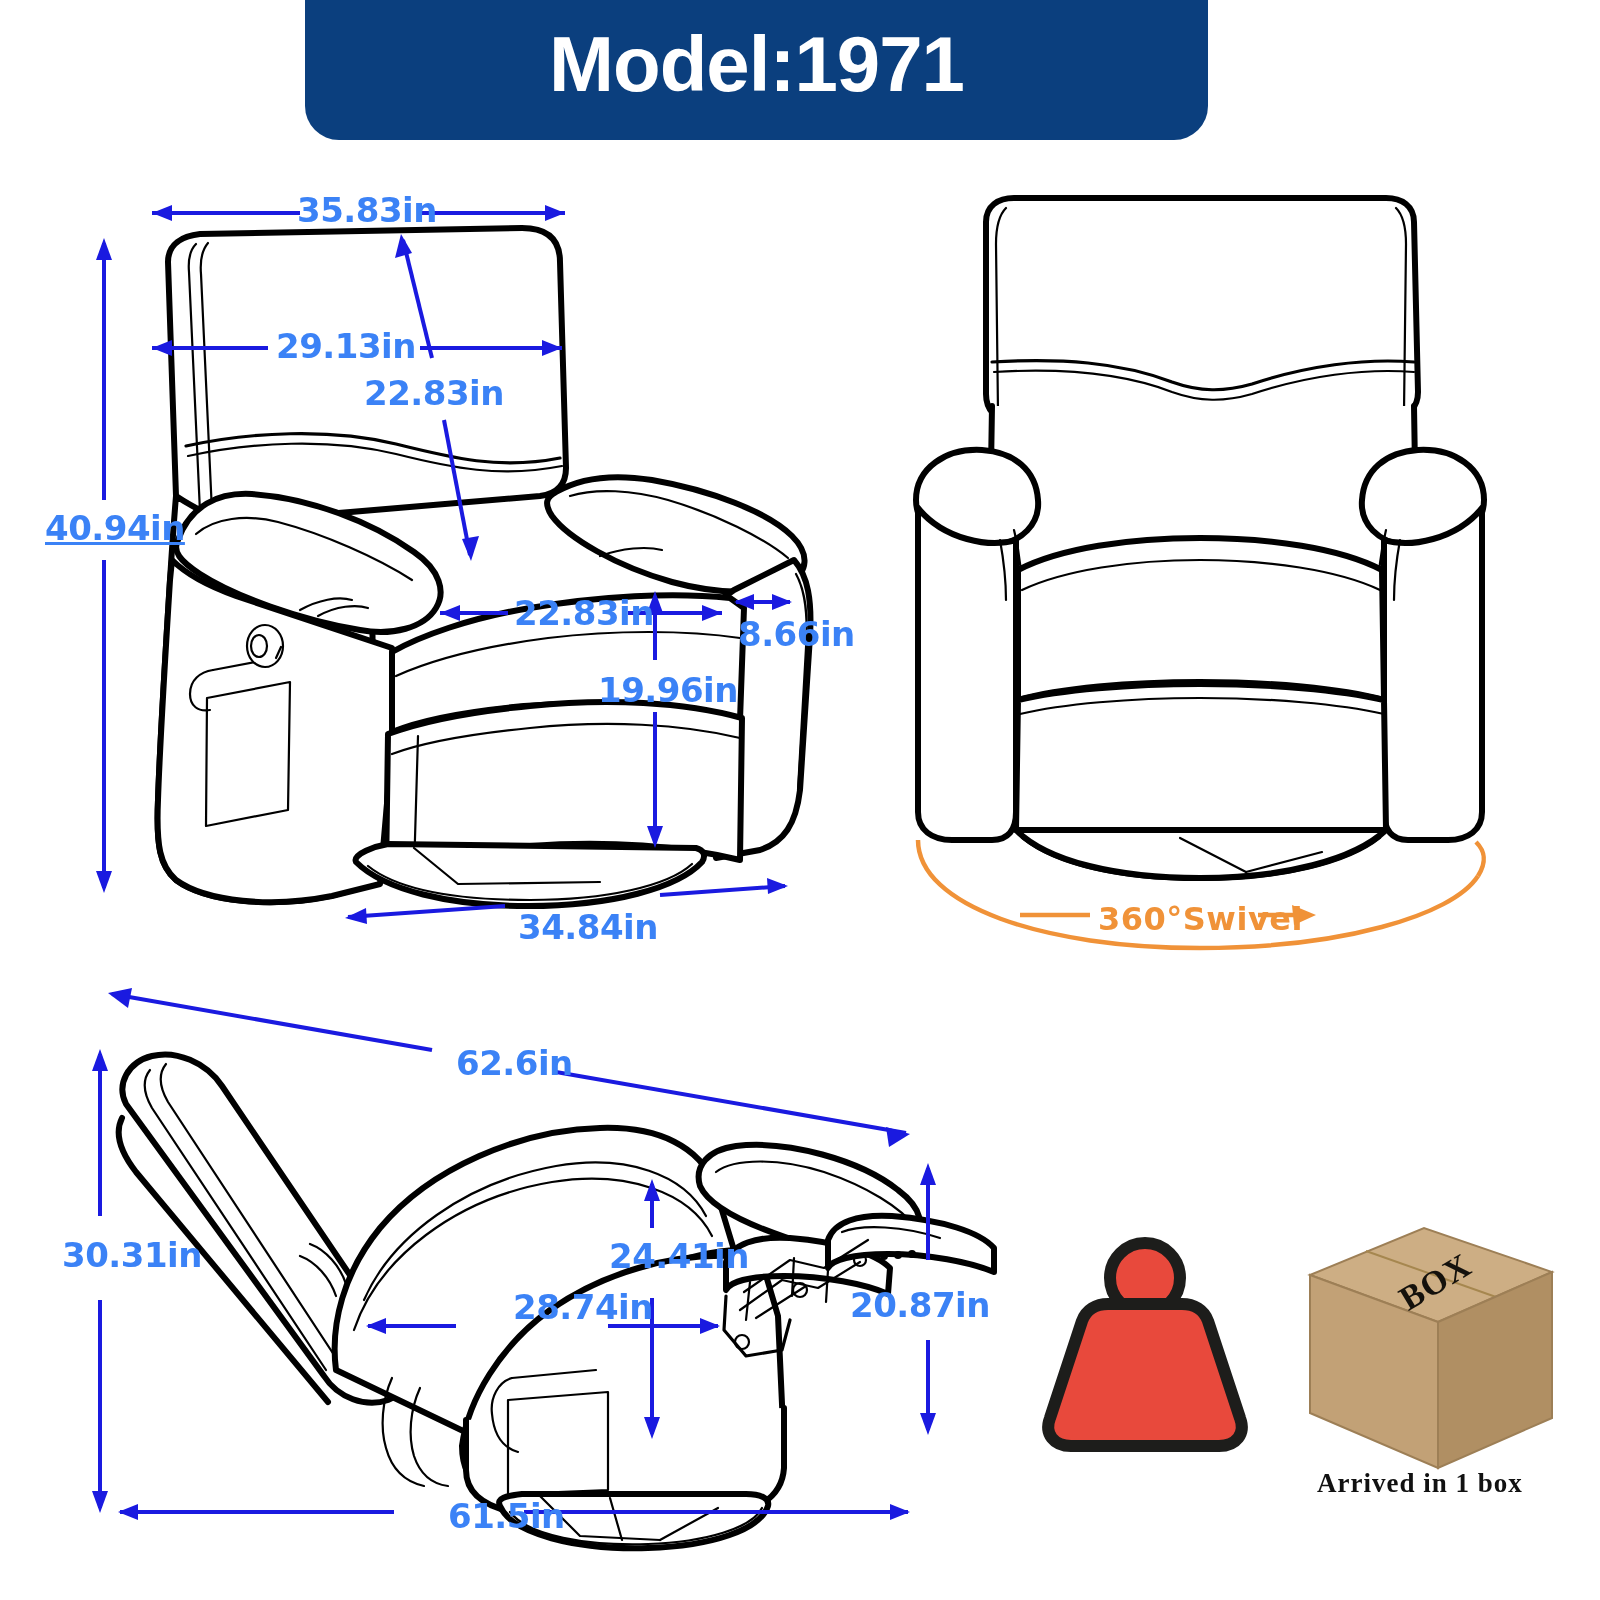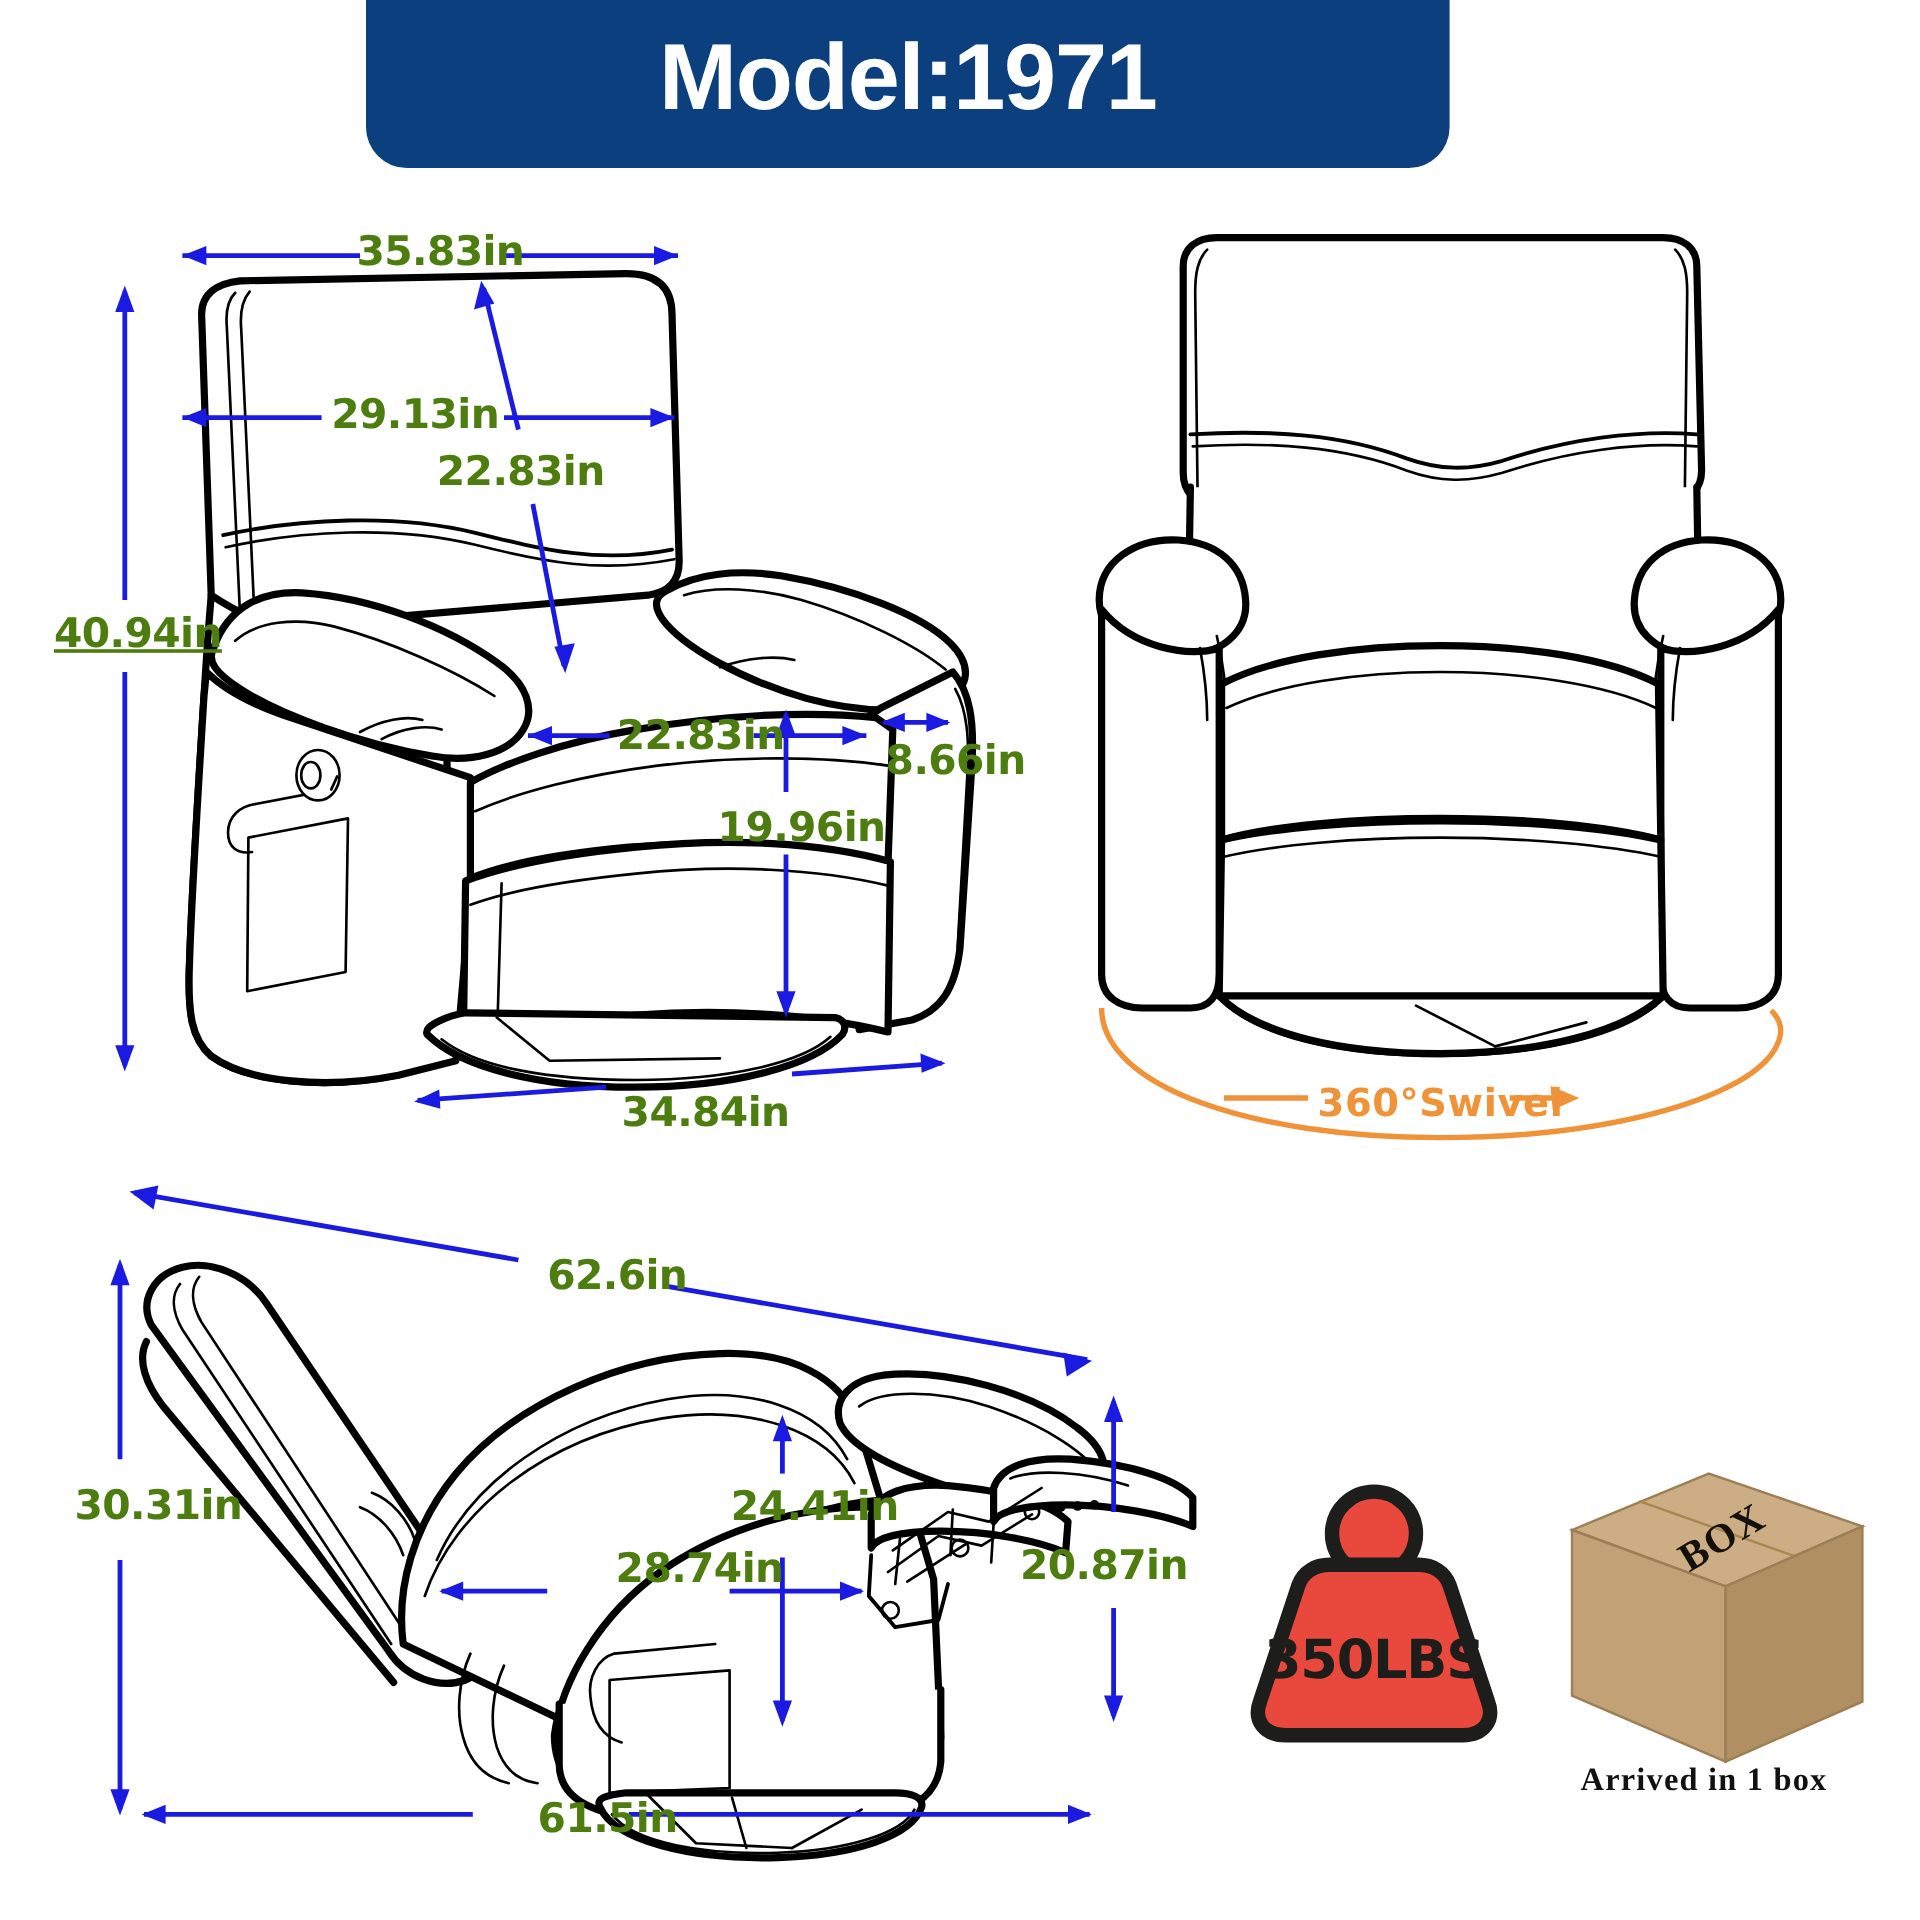--- a/index.html
+++ b/index.html
@@ -29,21 +29,21 @@
   .svglayer{position:absolute;left:0;top:0;width:1600px;height:1600px;}
   .ln{fill:none;stroke:#000;stroke-width:3.2;stroke-linecap:round;stroke-linejoin:round;}
   .ln-thin{fill:none;stroke:#000;stroke-width:2.2;stroke-linecap:round;stroke-linejoin:round;}
   .ln-thick{fill:none;stroke:#000;stroke-width:6;stroke-linecap:round;stroke-linejoin:round;}
   .fillw{fill:#fff;}
   .dim{fill:none;stroke:#1a1ae0;stroke-width:4;}
   .dimo{fill:none;stroke:#f09238;stroke-width:4.5;}
 
   
   .dimtext{
-    position:absolute;color:#4d7c0f;font-weight:bold;
+    position:absolute;color:#3b82f6;font-weight:bold;
     font-size:34px;white-space:nowrap;letter-spacing:-0.5px;
     font-family:"DejaVu Sans", sans-serif;
   }
   .swiveltext{
     position:absolute;color:#f09238;font-weight:bold;font-size:32px;
     white-space:nowrap;font-family:"DejaVu Sans", sans-serif;
     letter-spacing:0.5px;
   }
 
   
@@ -363,22 +363,19 @@
 
   <div class="swiveltext" style="left:1098px;top:900px;">360°Swivel</div>
 
   <div class="dimtext" style="left:456px;top:1043px;">62.6in</div>
   <div class="dimtext" style="left:62px;top:1235px;">30.31in</div>
   <div class="dimtext" style="left:609px;top:1236px;">24.41in</div>
   <div class="dimtext" style="left:513px;top:1287px;">28.74in</div>
   <div class="dimtext" style="left:850px;top:1285px;">20.87in</div>
   <div class="dimtext" style="left:448px;top:1496px;">61.5in</div>
 
-  <div class="weight">
-    <div class="wlabel">350LBS</div>
-  </div>
 
   <div class="boxwrap">
     <div class="boxtop-text">BOX</div>
   </div>
   <div class="boxlabel">Arrived in 1 box</div>
 
 </div>
 
 </body></html>

